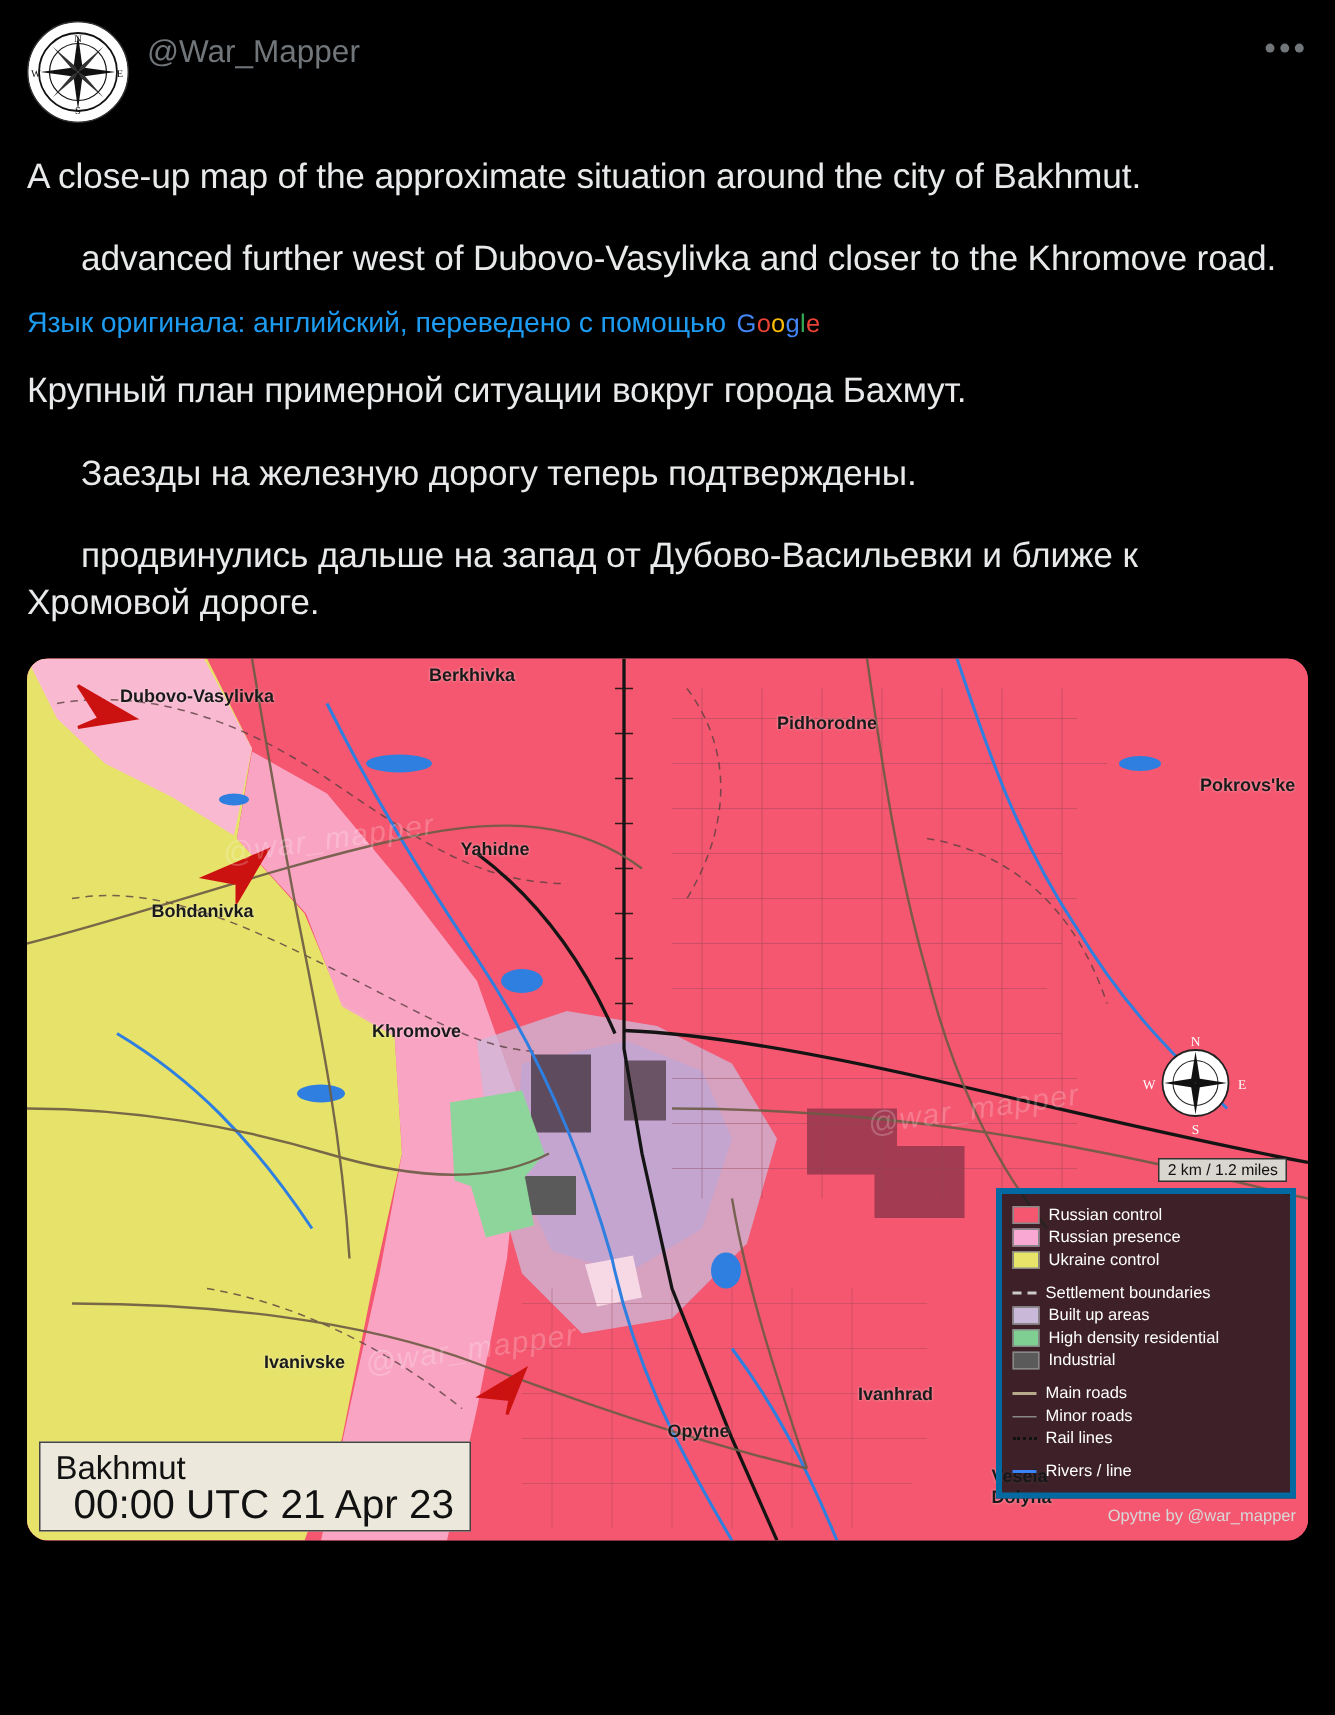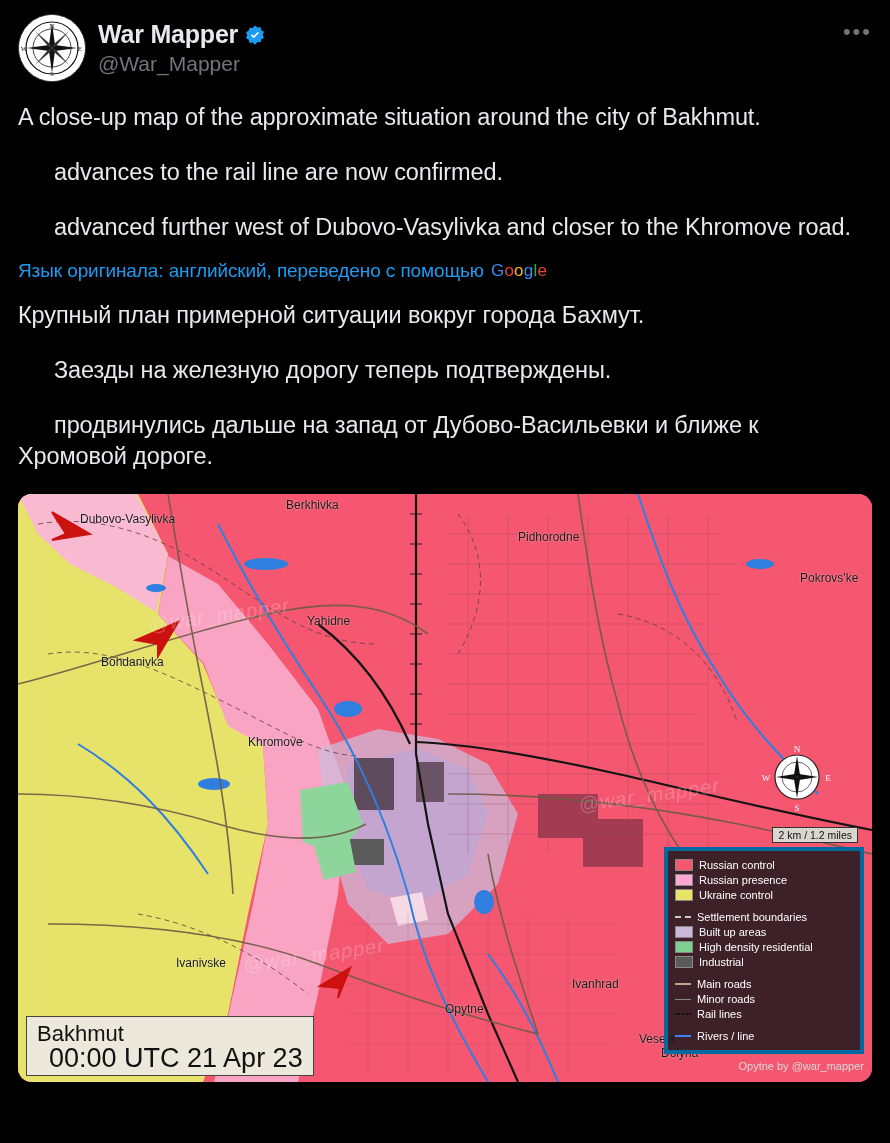--- a/index.html
+++ b/index.html
@@ -127,21 +127,21 @@
     overflow: hidden;
     background: #f3607a;
   }
   .map-svg { position: absolute; inset: 0; }
   .label {
     position: absolute;
     font-family: "Liberation Sans", sans-serif;
     font-size: 12px;
     color: #1a1a1a;
     white-space: nowrap;
-    font-weight: 400;
+    font-weight: 700;
     text-shadow: 0 0 2px rgba(255,255,255,.55);
   }
   .wm {
     position: absolute;
     color: rgba(255,255,255,0.22);
     font-size: 20px;
     font-style: italic;
     letter-spacing: 1px;
     transform: rotate(-8deg);
     pointer-events: none;
@@ -218,41 +218,29 @@
         <polygon points="50,50 35,37 33,33 37,35" fill="#333"></polygon>
         <polygon points="50,16 37,31 33,33 35,29" fill="#333"></polygon>
         <polygon points="16,50 29,35 33,33 31,37" fill="#333"></polygon>
         <text x="33" y="13" font-size="7" text-anchor="middle" fill="#111" font-family="Liberation Serif, serif">N</text>
         <text x="33" y="61" font-size="7" text-anchor="middle" fill="#111" font-family="Liberation Serif, serif">S</text>
         <text x="5" y="36" font-size="7" text-anchor="middle" fill="#111" font-family="Liberation Serif, serif">W</text>
         <text x="61" y="36" font-size="7" text-anchor="middle" fill="#111" font-family="Liberation Serif, serif">E</text>
       </svg>
     </div>
     <div class="names">
-      <div class="name-row">
-        <span class="display-name">War Mapper</span>
-        <span class="verified">
-          <svg width="22" height="22" viewBox="0 0 24 24" aria-hidden="true">
-            <path fill="#1d9bf0" d="M12 1.5l2.6 2.2 3.4-.3.9 3.3 2.9 1.8-1.3 3.2 1.3 3.2-2.9 1.8-.9 3.3-3.4-.3L12 22.5l-2.6-2.2-3.4.3-.9-3.3-2.9-1.8 1.3-3.2-1.3-3.2 2.9-1.8.9-3.3 3.4.3z"></path>
-            <path fill="#ffffff" d="M10.6 15.6l-3-3 1.3-1.3 1.7 1.7 4.4-4.4 1.3 1.3z"></path>
-          </svg>
-        </span>
-      </div>
       <div class="handle">@War_Mapper</div>
     </div>
     <div class="more-btn">•••</div>
   </div>
 
   <div class="body-text">
 
     <p class="para">A close-up map of the approximate situation around the city of Bakhmut.</p>
 
-    <p class="para">
-      <span class="flag"><span class="s1"></span><span class="s2"></span><span class="s3"></span></span><span>advances to the rail line are now confirmed.</span>
-    </p>
 
     <p class="para tight">
       <span class="flag"><span class="s1"></span><span class="s2"></span><span class="s3"></span></span><span>advanced further west of Dubovo-Vasylivka and closer to the Khromove road.</span>
     </p>
 
     <div class="translate-row">
       <span>Язык оригинала: английский, переведено с помощью</span>
       <span class="google-word"><span class="g1">G</span><span class="g2">o</span><span class="g3">o</span><span class="g4">g</span><span class="g5">l</span><span class="g6">e</span></span>
     </div>
 
@@ -351,21 +339,21 @@
     <div class="label" style="left:62px; top:18px;">Dubovo-Vasylivka</div>
     <div class="label" style="left:268px; top:4px;">Berkhivka</div>
     <div class="label" style="left:500px; top:36px;">Pidhorodne</div>
     <div class="label" style="left:782px; top:77px;">Pokrovs'ke</div>
     <div class="label" style="left:289px; top:120px;">Yahidne</div>
     <div class="label" style="left:83px; top:161px;">Bohdanivka</div>
     <div class="label" style="left:230px; top:241px;">Khromove</div>
     <div class="label" style="left:158px; top:462px;">Ivanivske</div>
     <div class="label" style="left:522px; top:483px;padding-left:32px;">Ivanhrad</div>
     <div class="label" style="left:427px; top:508px;">Opytne</div>
-    <div class="label" style="left:621px; top:538px;">Vesela</div>
+    <div class="label" style="left:643px; top:538px;">Vesela</div>
     <div class="label" style="left:643px; top:552px;">Dolyna</div>
 
     <div class="wm" style="left:130px; top:110px;">@war_mapper</div>
     <div class="wm" style="left:560px; top:290px;">@war_mapper</div>
     <div class="wm" style="left:225px; top:450px;">@war_mapper</div>
 
     <div class="compass">
       <svg width="74" height="74" viewBox="0 0 74 74" aria-hidden="true">
         <circle cx="37" cy="37" r="22" fill="#ffffff" stroke="#222" stroke-width="1.2"></circle>
         <circle cx="37" cy="37" r="15" fill="none" stroke="#222" stroke-width="0.7"></circle>

